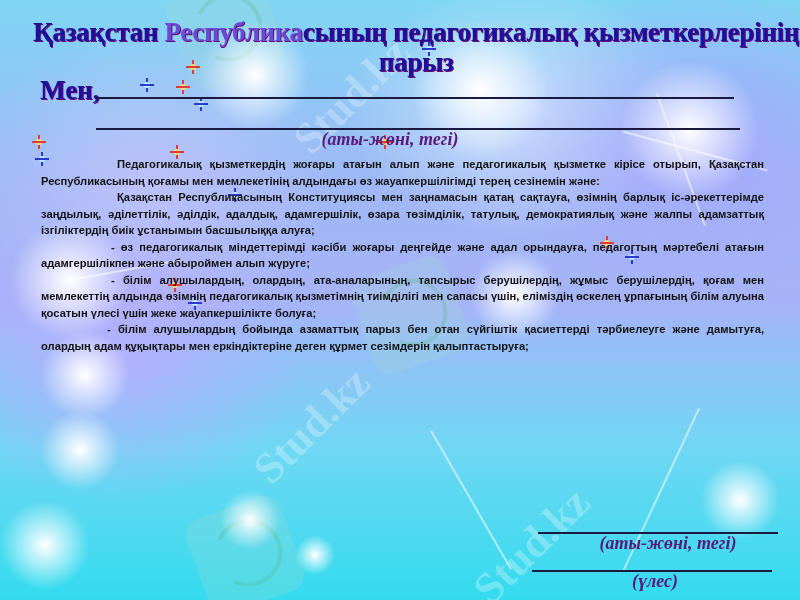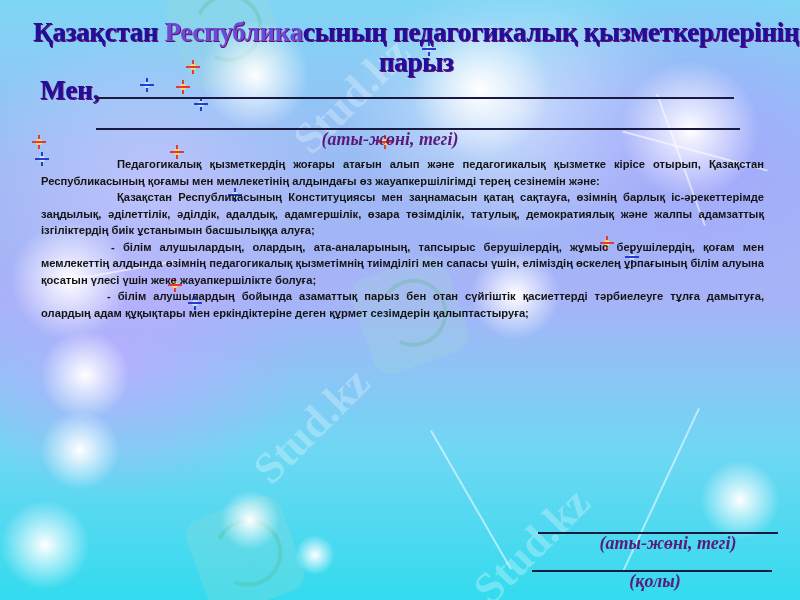--- a/index.html
+++ b/index.html
@@ -135,21 +135,22 @@
 </div>
 
 <div class="men-row">Мен,</div>
 <div class="line" style="left:96px;top:97px;width:638px;"></div>
 <div class="line" style="left:96px;top:128px;width:644px;"></div>
 <div class="caption" style="left:320px;top:129px;width:140px;">(аты-жөні, тегі)</div>
 
 <div class="body">
   <p class="ind1">Педагогикалық қызметкердің жоғары атағын алып және педагогикалық қызметке кірісе отырып, Қазақстан Республикасының қоғамы мен мемлекетінің алдындағы өз жауапкершілігімді терең сезінемін және:</p>
   <p class="ind1">Қазақстан Республикасының Конституциясы мен заңнамасын қатаң сақтауға, өзімнің барлық іс-әрекеттерімде заңдылық, әділеттілік, әділдік, адалдық, адамгершілік, өзара төзімділік, татулық, демократиялық және жалпы адамзаттық ізгіліктердің биік ұстанымын басшылыққа алуға;</p>
+  <p class="ind2">- өз педагогикалық міндеттерімді кәсіби жоғары деңгейде және адал орындауға, педагогтың мәртебелі атағын адамгершілікпен және абыроймен алып жүруге;</p>
   <p class="ind2">- білім алушылардың, олардың, ата-аналарының, тапсырыс берушілердің, жұмыс берушілердің, қоғам мен мемлекеттің алдында өзімнің педагогикалық қызметімнің тиімділігі мен сапасы үшін, еліміздің өскелең ұрпағының білім алуына қосатын үлесі  үшін жеке жауапкершілікте болуға;</p>
-  <p class="ind3">- білім алушылардың бойында азаматтық парыз бен отан сүйгіштік қасиеттерді тәрбиелеуге тұлға дамытуға, олардың адам құқықтары мен еркіндіктеріне деген құрмет сезімдерін  қалыптастыруға;</p>
+  <p class="ind3">- білім алушылардың бойында азаматтық парыз бен отан сүйгіштік қасиеттерді тәрбиелеуге және дамытуға, олардың адам құқықтары мен еркіндіктеріне деген құрмет сезімдерін  қалыптастыруға;</p>
   <div class="gap"></div>
 </div>
 
 <div class="line" style="left:538px;top:532px;width:240px;"></div>
 <div class="caption" style="left:598px;top:533px;width:140px;">(аты-жөні, тегі)</div>
 <div class="line" style="left:532px;top:570px;width:240px;"></div>
-<div class="caption" style="left:615px;top:571px;width:80px;">(қолы)</div>
+<div class="caption" style="left:615px;top:571px;width:80px;">(үлес)</div>
 
 </body></html>

